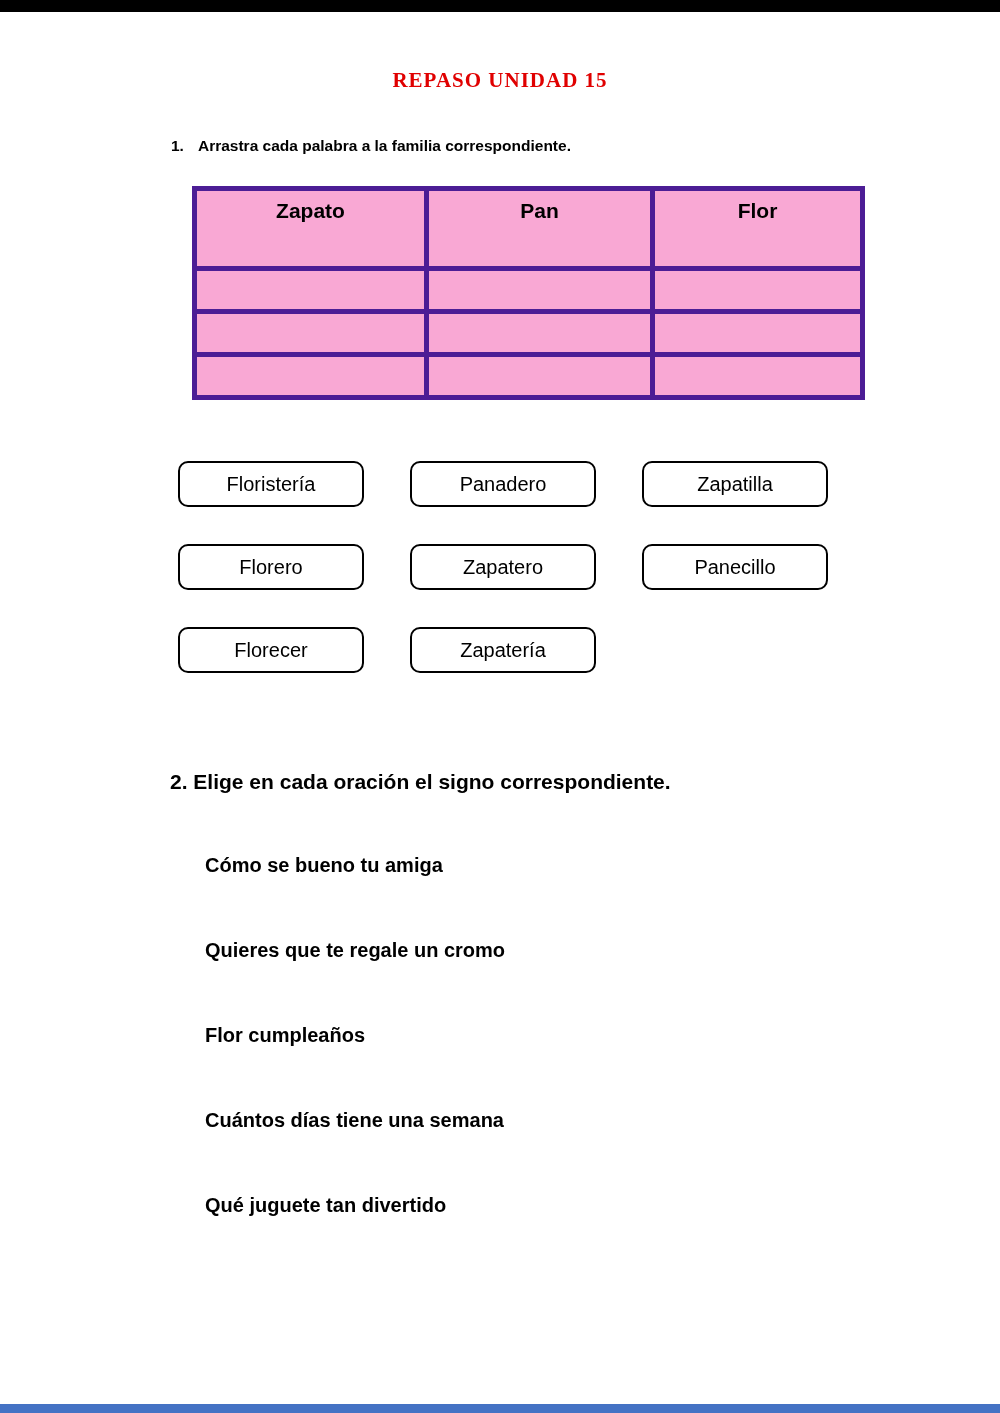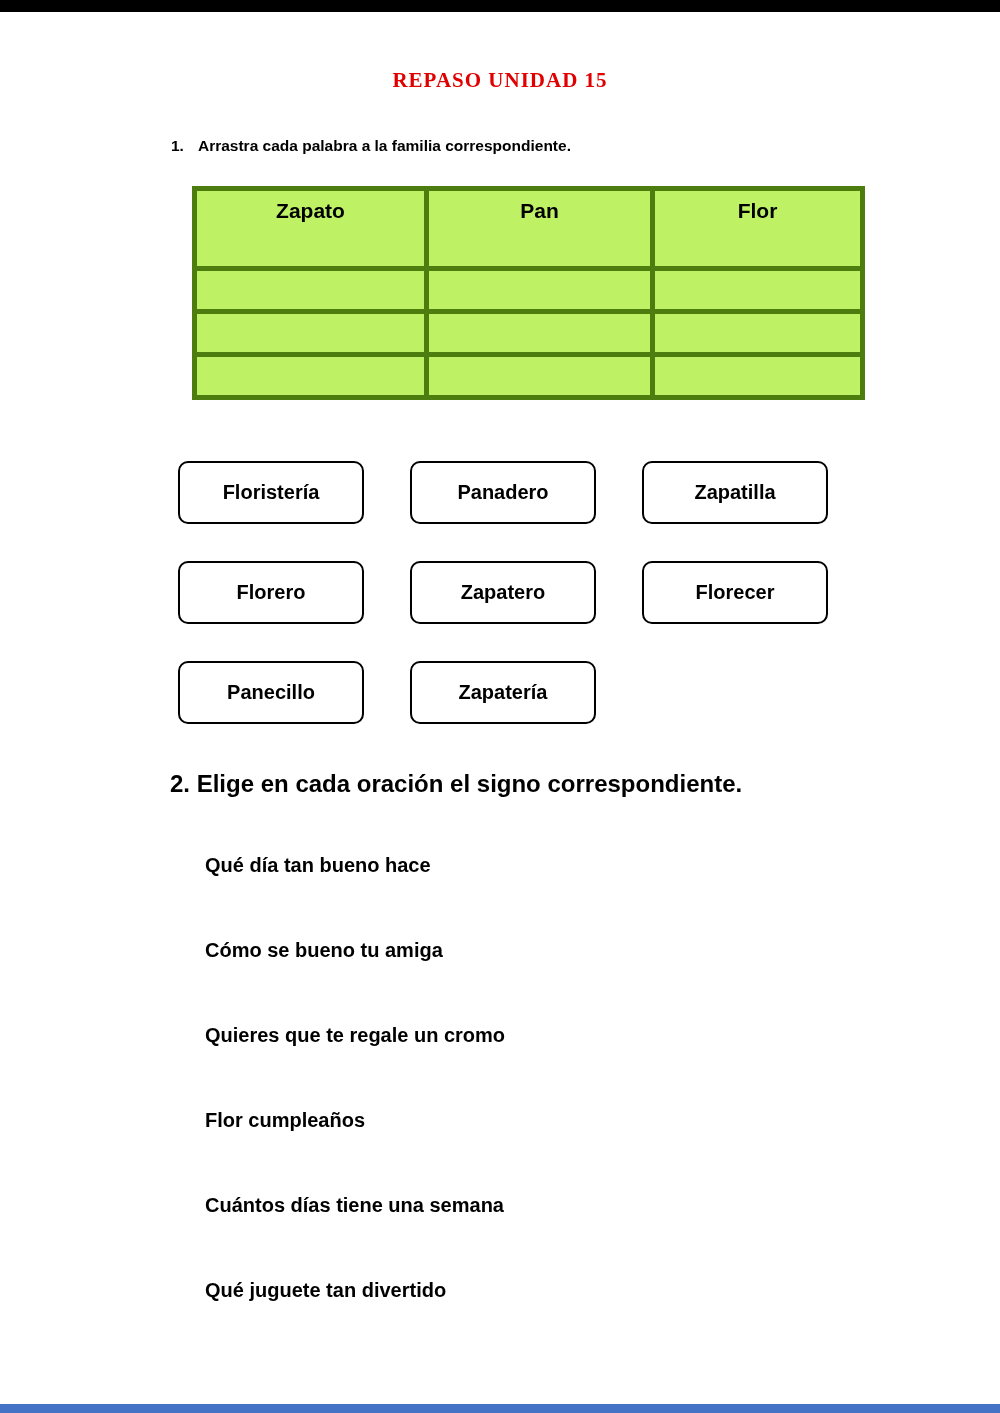--- a/index.html
+++ b/index.html
@@ -41,22 +41,22 @@
     display: flex; gap: 14px;
     font-size: 15.5px;
     font-weight: bold;
   }
 
   .table-wrap {
     position: absolute; top: 186px; left: 192px;
   }
   .family-table { border-collapse: collapse; }
   .family-table th, .family-table td {
-    background: #bef264;
-    border: 5px solid #4d7c0f;
+    background: #f9a8d4;
+    border: 5px solid #4c1d95;
   }
   .family-table th {
     height: 80px;
     vertical-align: top;
     text-align: center;
     padding-top: 8px;
     font-size: 21px;
     font-weight: bold;
   }
   .family-table th:nth-child(1), .family-table td:nth-child(1) { width: 232px; }
@@ -66,35 +66,35 @@
 
   .chips {
     position: absolute; top: 461px; left: 178px;
     width: 650px;
     display: grid;
     grid-template-columns: 186px 186px 186px;
     justify-content: space-between;
     row-gap: 37px;
   }
   .chip {
-    height: 63px;
+    height: 46px;
     background: #ffffff;
     border: 2.5px solid #000000;
     border-radius: 10px;
     display: flex;
     align-items: center;
     justify-content: center;
     font-size: 20px;
-    font-weight: bold;
+    font-weight: normal;
     cursor: grab;
   }
 
   .ex2-heading {
     position: absolute; top: 770px; left: 170px;
-    font-size: 24px;
+    font-size: 21px;
     font-weight: bold;
   }
 
   .sentences {
     position: absolute; top: 853px; left: 205px;
     display: flex;
     flex-direction: column;
     gap: 61px;
   }
   .sentence {
@@ -141,29 +141,28 @@
   </tbody>
     </table>
 </div>
 
 <div class="chips">
   <div class="chip">Floristería</div>
   <div class="chip">Panadero</div>
   <div class="chip">Zapatilla</div>
   <div class="chip">Florero</div>
   <div class="chip">Zapatero</div>
+  <div class="chip">Panecillo</div>
   <div class="chip">Florecer</div>
-  <div class="chip">Panecillo</div>
   <div class="chip">Zapatería</div>
 </div>
 
 <div class="ex2-heading">2. Elige en cada oración el signo correspondiente.</div>
 
 <div class="sentences">
-  <div class="sentence">Qué día tan bueno hace</div>
   <div class="sentence">Cómo se bueno tu amiga</div>
   <div class="sentence">Quieres que te regale un cromo</div>
   <div class="sentence">Flor cumpleaños</div>
   <div class="sentence">Cuántos días tiene una semana</div>
   <div class="sentence">Qué juguete tan divertido</div>
 </div>
 
 <div class="bottom-bar"></div>
 
 </body></html>

